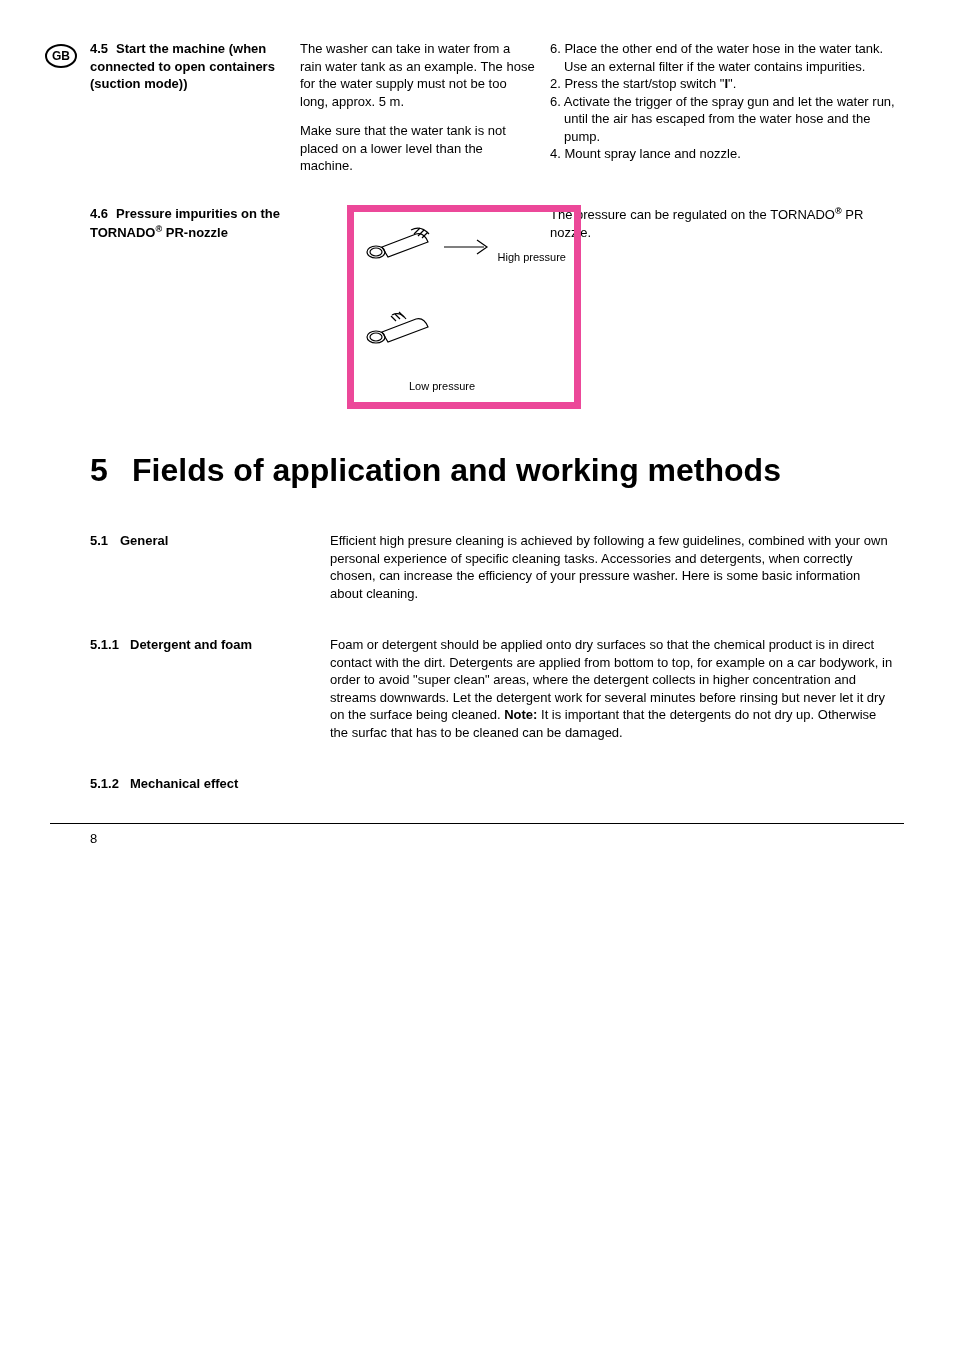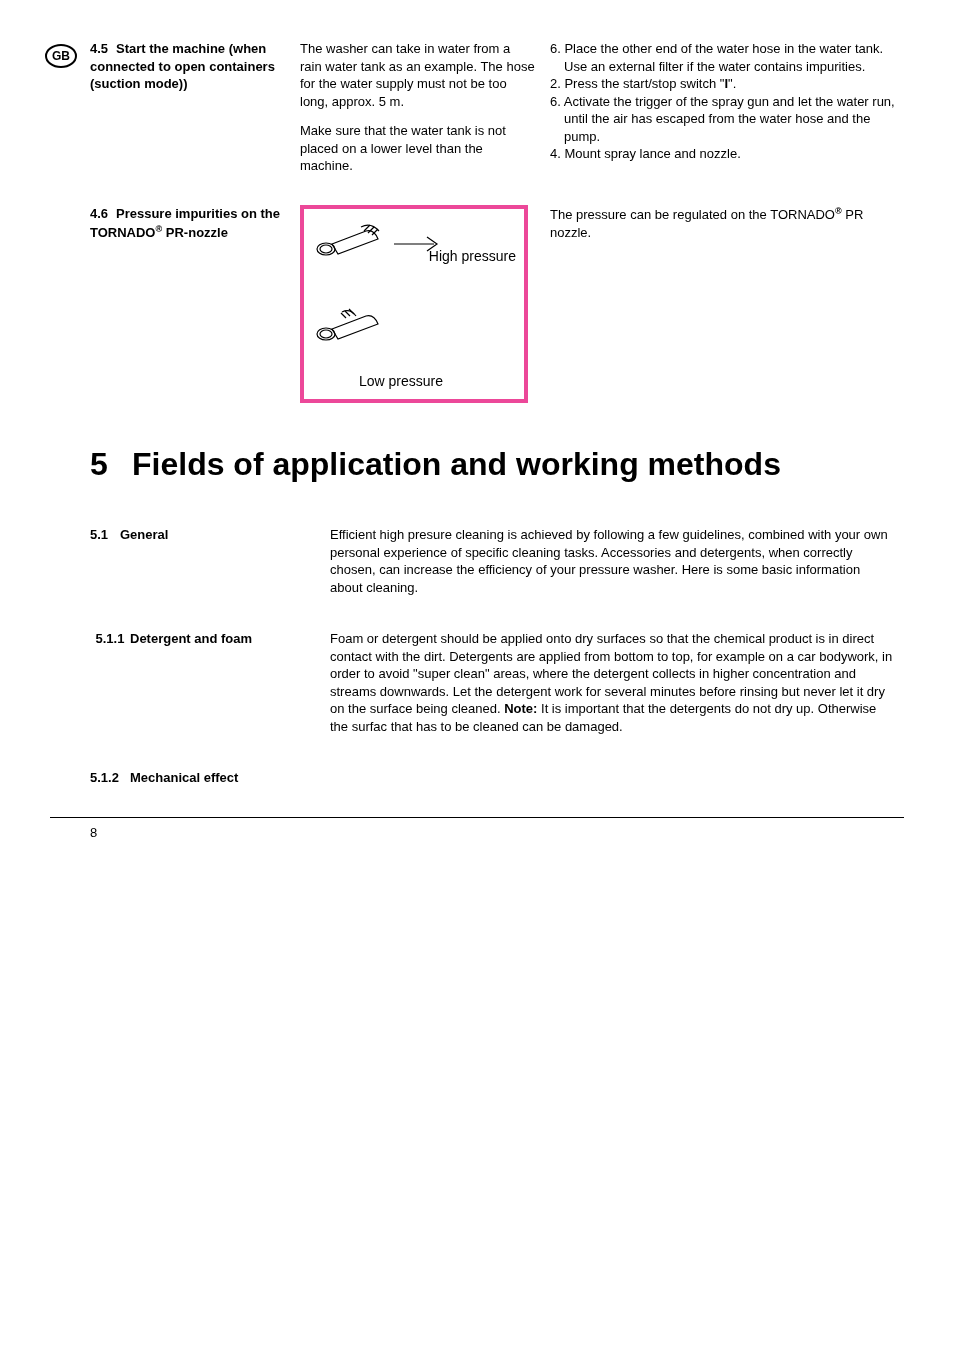--- a/index.html
+++ b/index.html
@@ -49,25 +49,26 @@
     padding-right: 15px;
   }
   .right-col {
     flex: 1;
   }
   .ol-like {
     padding-left: 14px;
     text-indent: -14px;
   }
   .figure-box {
-    border: 4px solid #ec4899;
+    border: 7px solid #ec4899;
     width: 220px;
     height: 190px;
     position: relative;
-    font-size: 14px;
+    font-size: 11px;
+    margin-left: 47px;
   }
   .nozzle-svg {
     width: 70px;
     height: 45px;
     stroke: #000;
     stroke-width: 1.2;
     fill: none;
   }
   h1.chapter {
     font-size: 32px;
@@ -173,21 +174,21 @@
 
 <div class="section5-row">
   <div class="section5-left">
     <span style="display:inline-block;width:30px;">5.1</span><span>General</span>
   </div>
   <div class="section5-right">Efficient high presure cleaning is achieved by following a few guidelines, combined with your own personal experience of specific cleaning tasks. Accessories and detergents, when correctly chosen, can increase the efficiency of your pressure washer. Here is some basic information about cleaning.</div>
 </div>
 
 <div class="section5-row">
   <div class="section5-left">
-    <span style="display:inline-block;width:40px;text-align:center;">5.1.1</span><span>Detergent and foam</span>
+    <span style="display:inline-block;width:40px;">5.1.1</span><span>Detergent and foam</span>
   </div>
   <div class="section5-right">
     <span>Foam or detergent should be applied onto dry surfaces so that the chemical product is in direct contact with the dirt. Detergents are applied from bottom to top, for example on a car bodywork, in order to avoid "super clean" areas, where the detergent collects in higher concentration and streams downwards. Let the detergent work for several minutes before rinsing but never let it dry on the surface being cleaned. </span><b>Note:</b><span> It is important that the detergents do not dry up. Otherwise the surfac that has to be cleaned can be damaged.</span>
   </div>
 </div>
 
 <div class="section5-row">
   <div class="section5-left">
     <span style="display:inline-block;width:40px;">5.1.2</span><span>Mechanical effect</span>
   </div>

